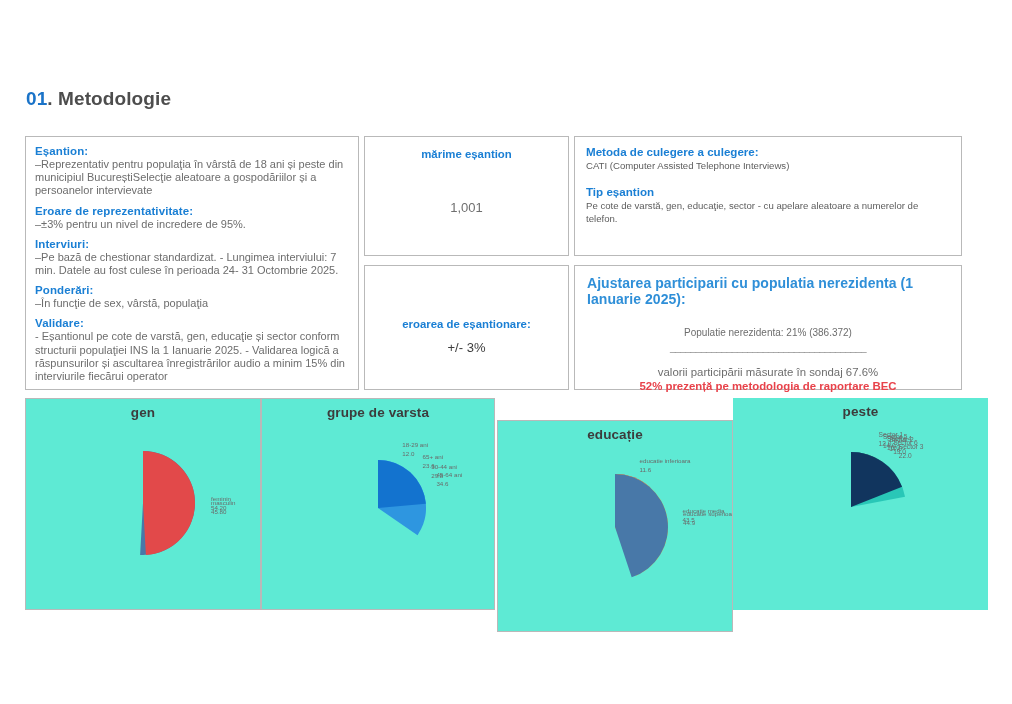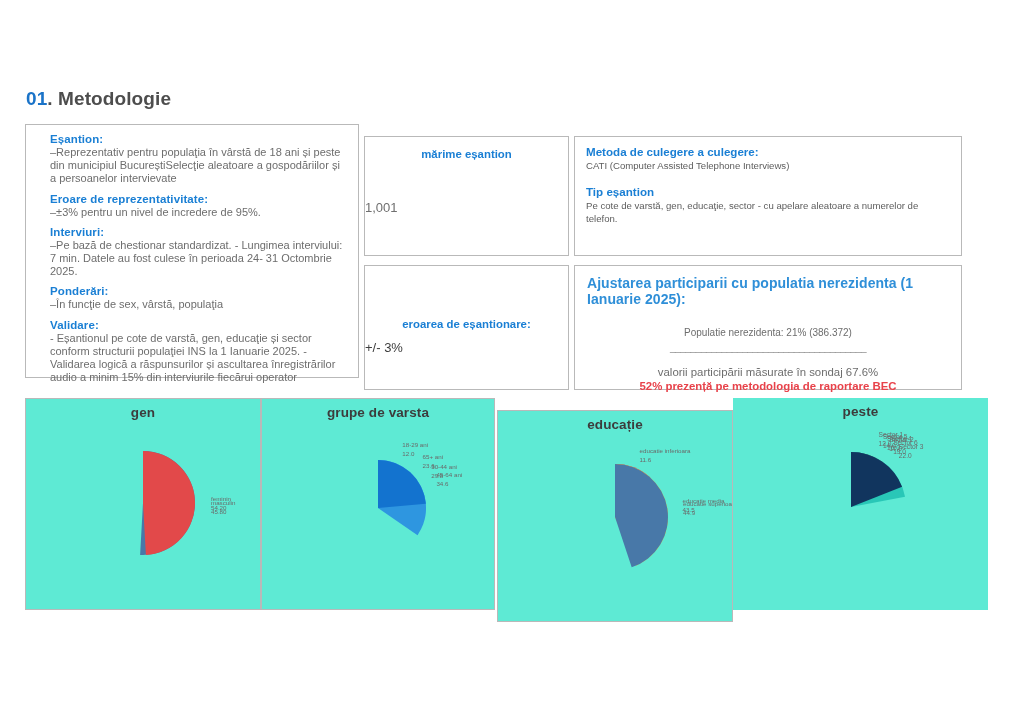--- a/index.html
+++ b/index.html
@@ -19,35 +19,35 @@
   }
   .section-title .num{color:#1a73c8;}
 
   
   .card{
     position:absolute;background:#fff;
     border:1px solid #b9b9b9;box-sizing:border-box;
   }
 
   
-  #box-esantion{left:25px;top:124px;width:334px;height:254px;padding:8px 10px 0 24px;}
+  #box-esantion{left:25px;top:136px;width:334px;height:254px;padding:8px 10px 0 9px;}
   .blk{margin:0 0 7px 0;}
   .blk h4{
     margin:0 0 1px 0;font-size:11.5px;font-weight:bold;color:#1a7fd4;
     letter-spacing:.1px;
   }
   .blk p{margin:0;font-size:11px;line-height:13.2px;color:#6d6d6d;}
 
   
   #box-marime{left:364px;top:136px;width:205px;height:120px;}
   #box-eroare{left:364px;top:265px;width:205px;height:125px;}
   .mini-title{
     font-size:11.4px;font-weight:bold;color:#1a7fd4;text-align:center;
   }
-  .mini-value{font-size:13px;color:#6f6f6f;text-align:left;}
+  .mini-value{font-size:13px;color:#6f6f6f;text-align:center;}
   #box-marime .mini-title{margin-top:11px;}
   #box-marime .mini-value{margin-top:40px;}
   #box-eroare .mini-title{margin-top:52px;}
   #box-eroare .mini-value{margin-top:10px;color:#3d3d3d;font-size:13px;}
 
   
   #box-metoda{left:574px;top:136px;width:388px;height:120px;padding:8px 11px;}
   #box-metoda h4{margin:0 0 1px 0;font-size:11.6px;font-weight:bold;color:#1a7fd4;}
   #box-metoda p{margin:0 0 13px 0;font-size:9.6px;color:#5d5d5d;line-height:13px;}
   #box-metoda p.last{margin-bottom:0;}
@@ -68,21 +68,21 @@
   }
 
   
   .chart-card{
     position:absolute;box-sizing:border-box;background:#5eead4;
     border:1px solid #b9b9b9;
   }
   .chart-card.borderless{border:none;}
   #chart-gen{left:25px;top:398px;width:236px;height:212px;}
   #chart-varsta{left:261px;top:398px;width:234px;height:212px;}
-  #chart-educatie{left:497px;top:410px;width:236px;height:212px;}
+  #chart-educatie{left:497px;top:420px;width:236px;height:212px;}
   #chart-sector{left:733px;top:398px;width:255px;height:212px;}
 
   .chart-title{
     text-align:center;font-size:13.5px;font-weight:bold;color:#3c3c3c;
     margin-top:6px;letter-spacing:.1px;
   }
   .chart-body{position:relative;width:100%;height:172px;}
   .chart-body svg{display:block;position:absolute;left:0;top:0;}
   .pie-label{
     font-family:"Liberation Sans", sans-serif;font-size:6.2px;fill:#6a6a6a;

